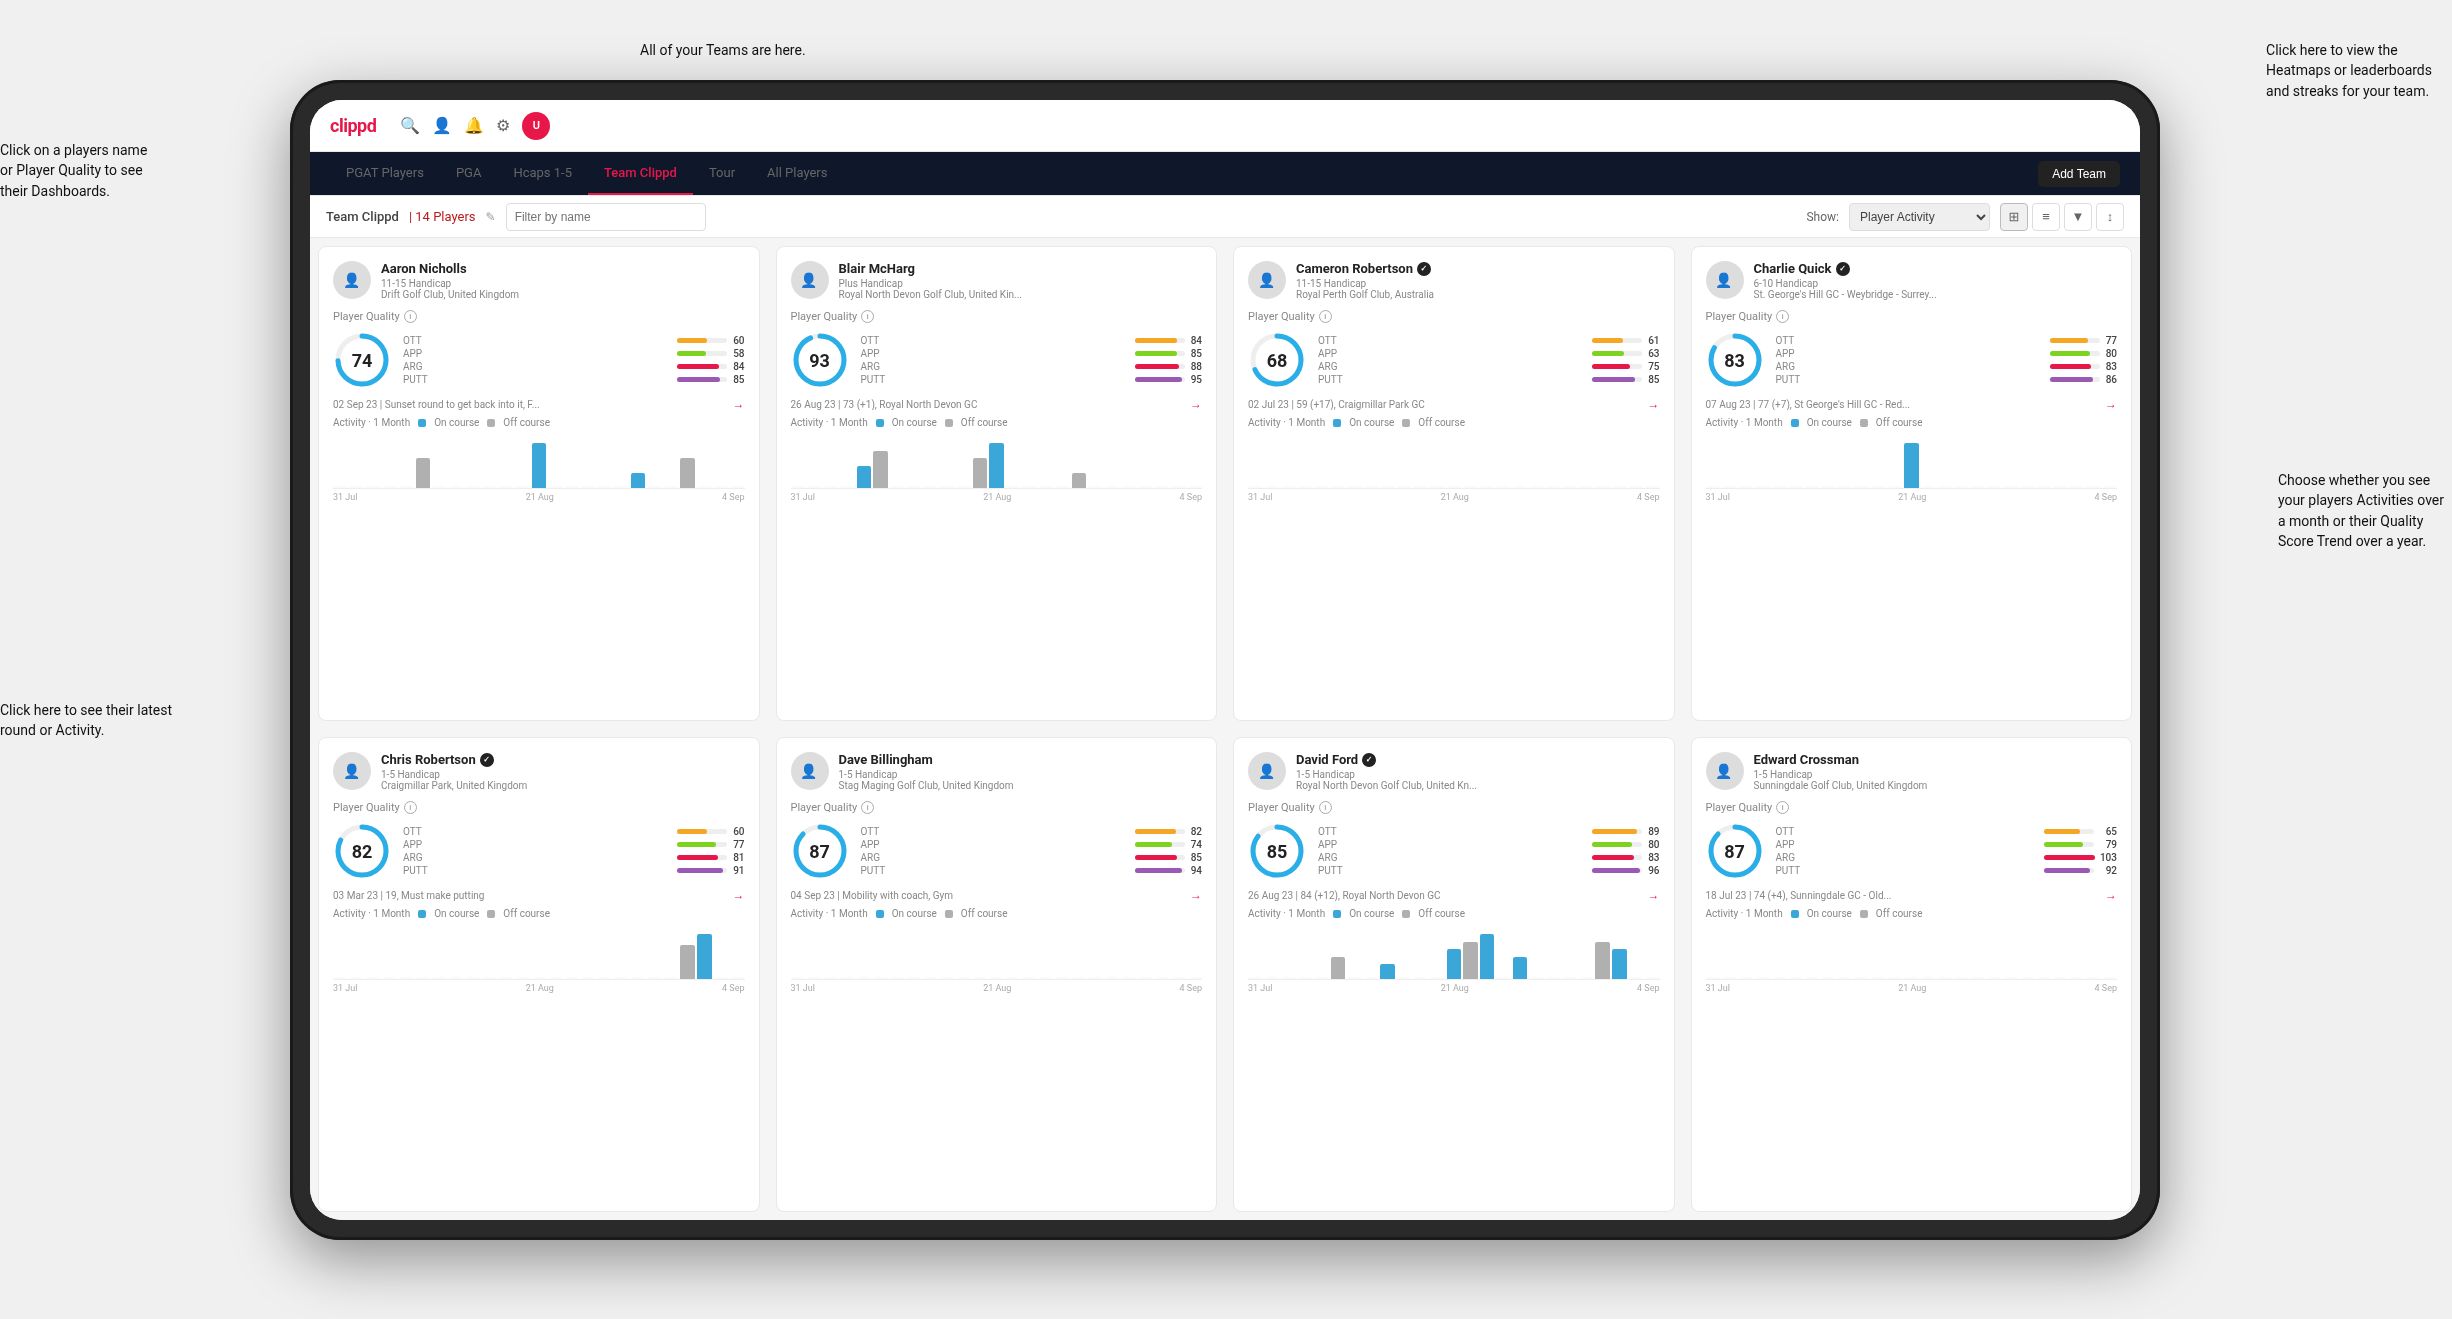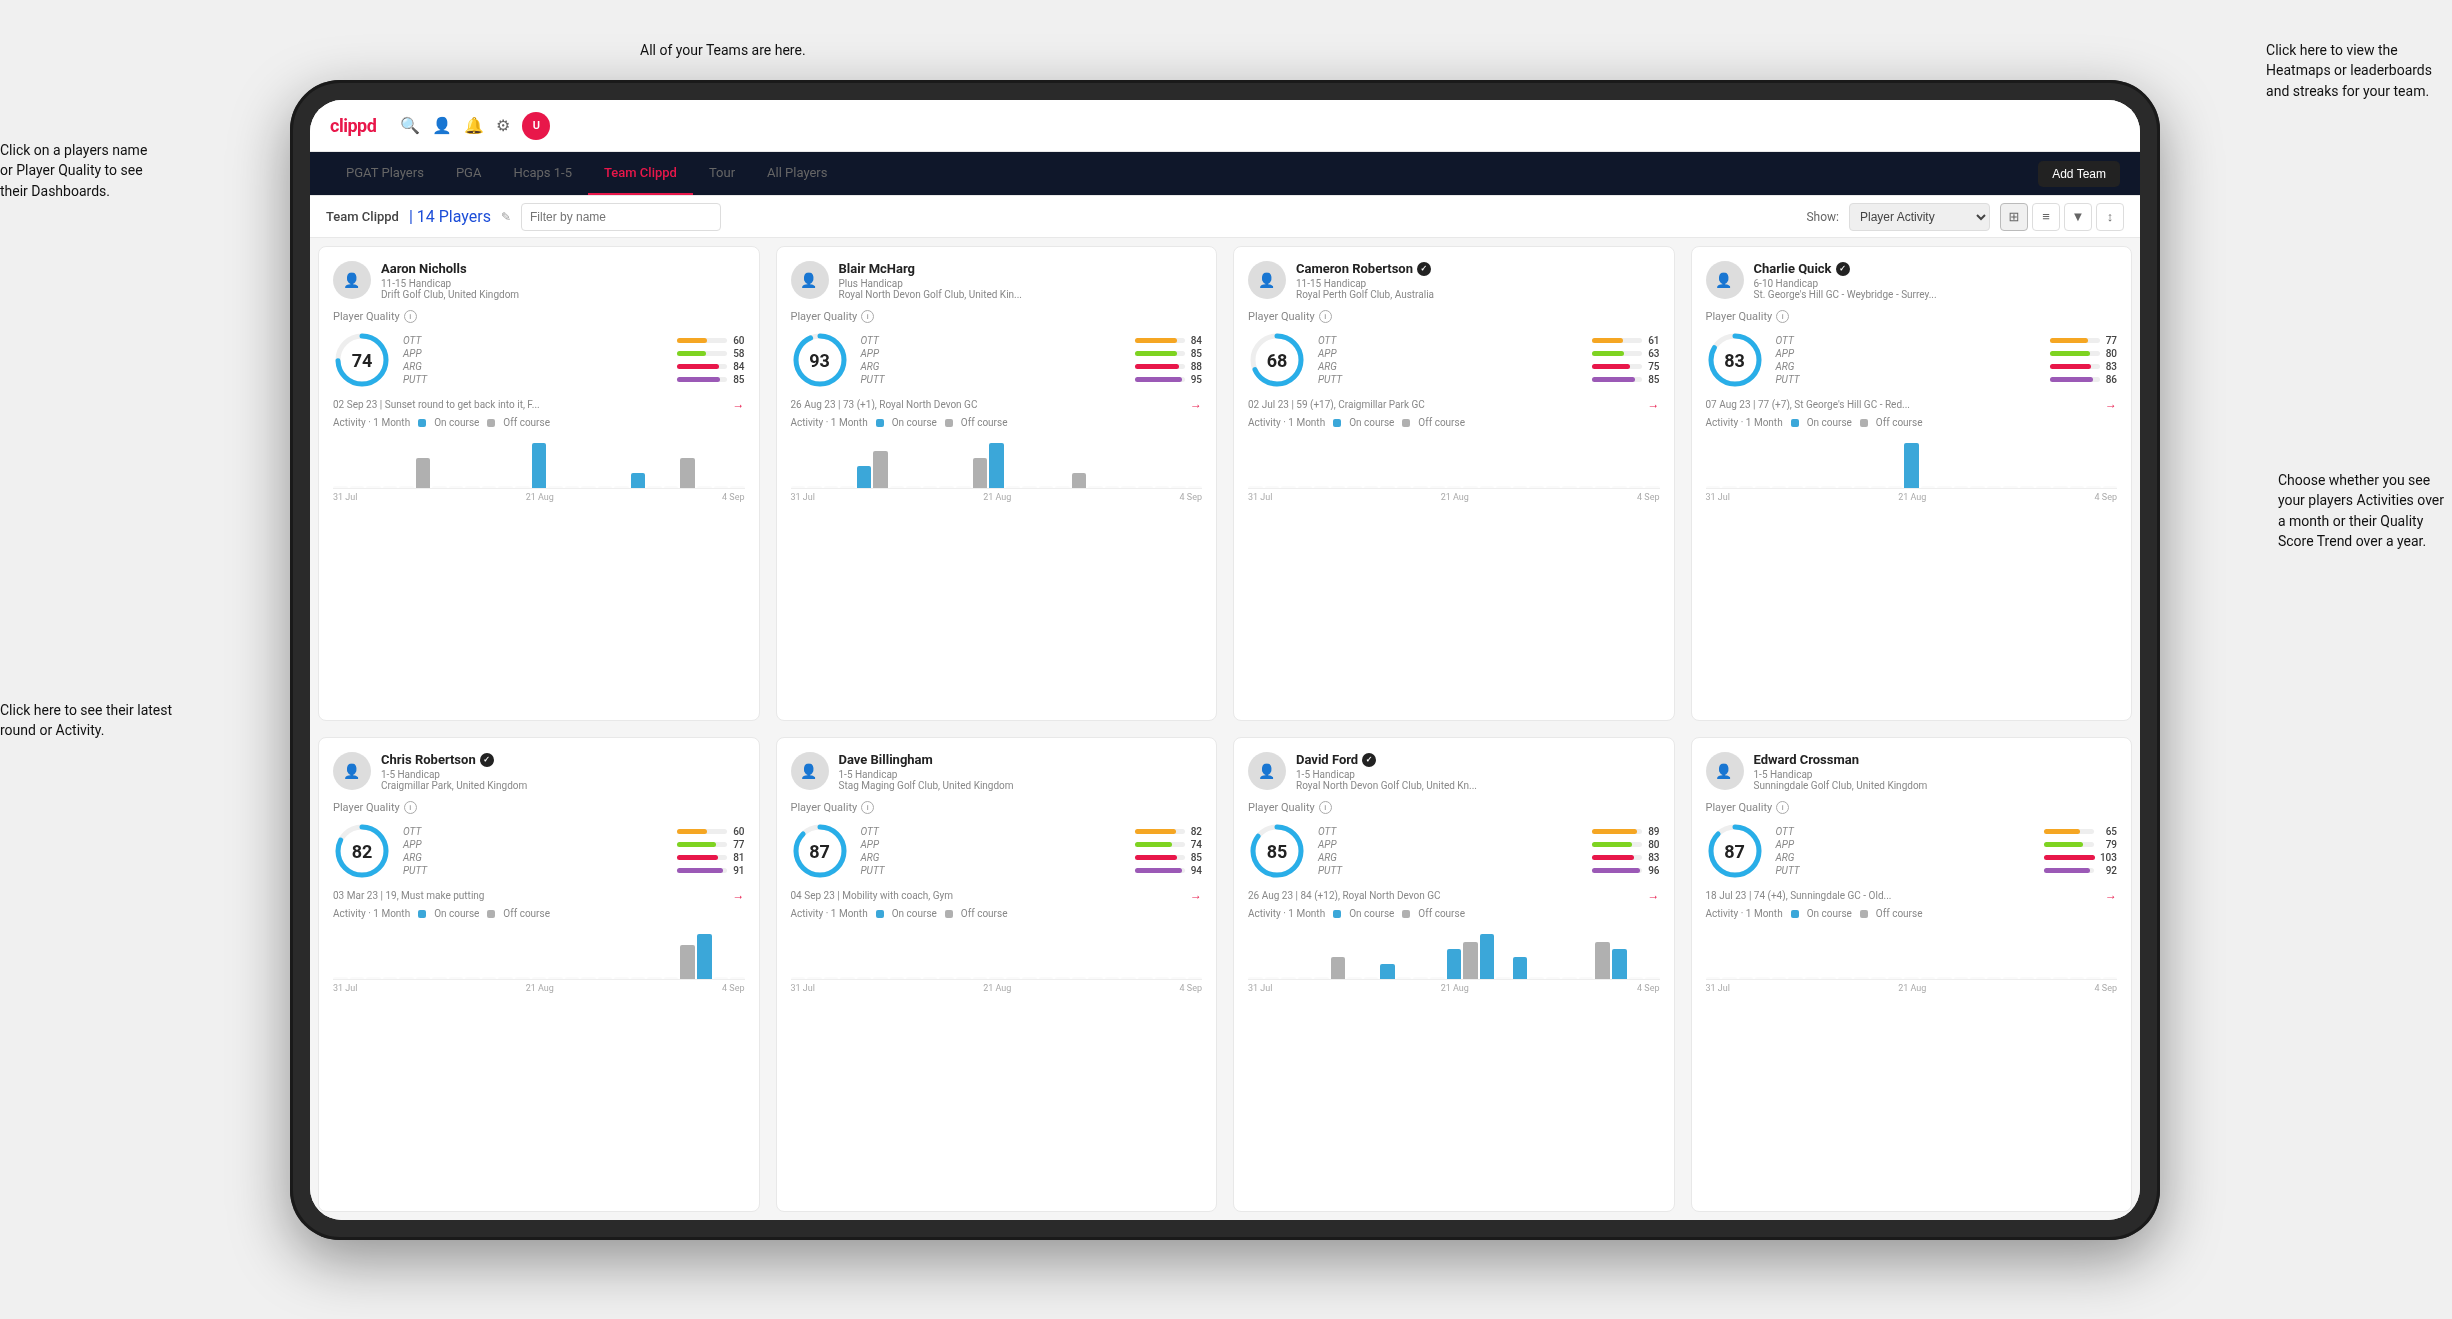--- a/index.html
+++ b/index.html
@@ -138,22 +138,22 @@
       padding: 0 16px;
       border-bottom: 1px solid #e8e8e8;
       gap: 10px;
     }
     .team-title {
       font-size: 13px;
       color: #444;
       font-weight: 500;
     }
     .team-count {
-      font-size: 16px;
-      color: #1d4ed8;
+      font-size: 13px;
+      color: #b91c1c;
     }
     .team-edit-icon {
       color: #999;
       font-size: 12px;
       cursor: pointer;
     }
     .search-input {
       flex: 1;
       max-width: 200px;
       height: 28px;
@@ -310,21 +310,21 @@
       font-weight: 700;
       color: #222;
     }
     .stats-grid {
       flex: 1;
       display: grid;
       grid-template-columns: 1fr auto auto;
       gap: 2px 6px;
       font-size: 10px;
     }
-    .stat-label { color: #888; font-style: italic; }
+    .stat-label { color: #888; }
     .stat-bar-container {
       width: 50px;
       height: 5px;
       background: #eee;
       border-radius: 3px;
       align-self: center;
     }
     .stat-bar {
       height: 100%;
       border-radius: 3px;

